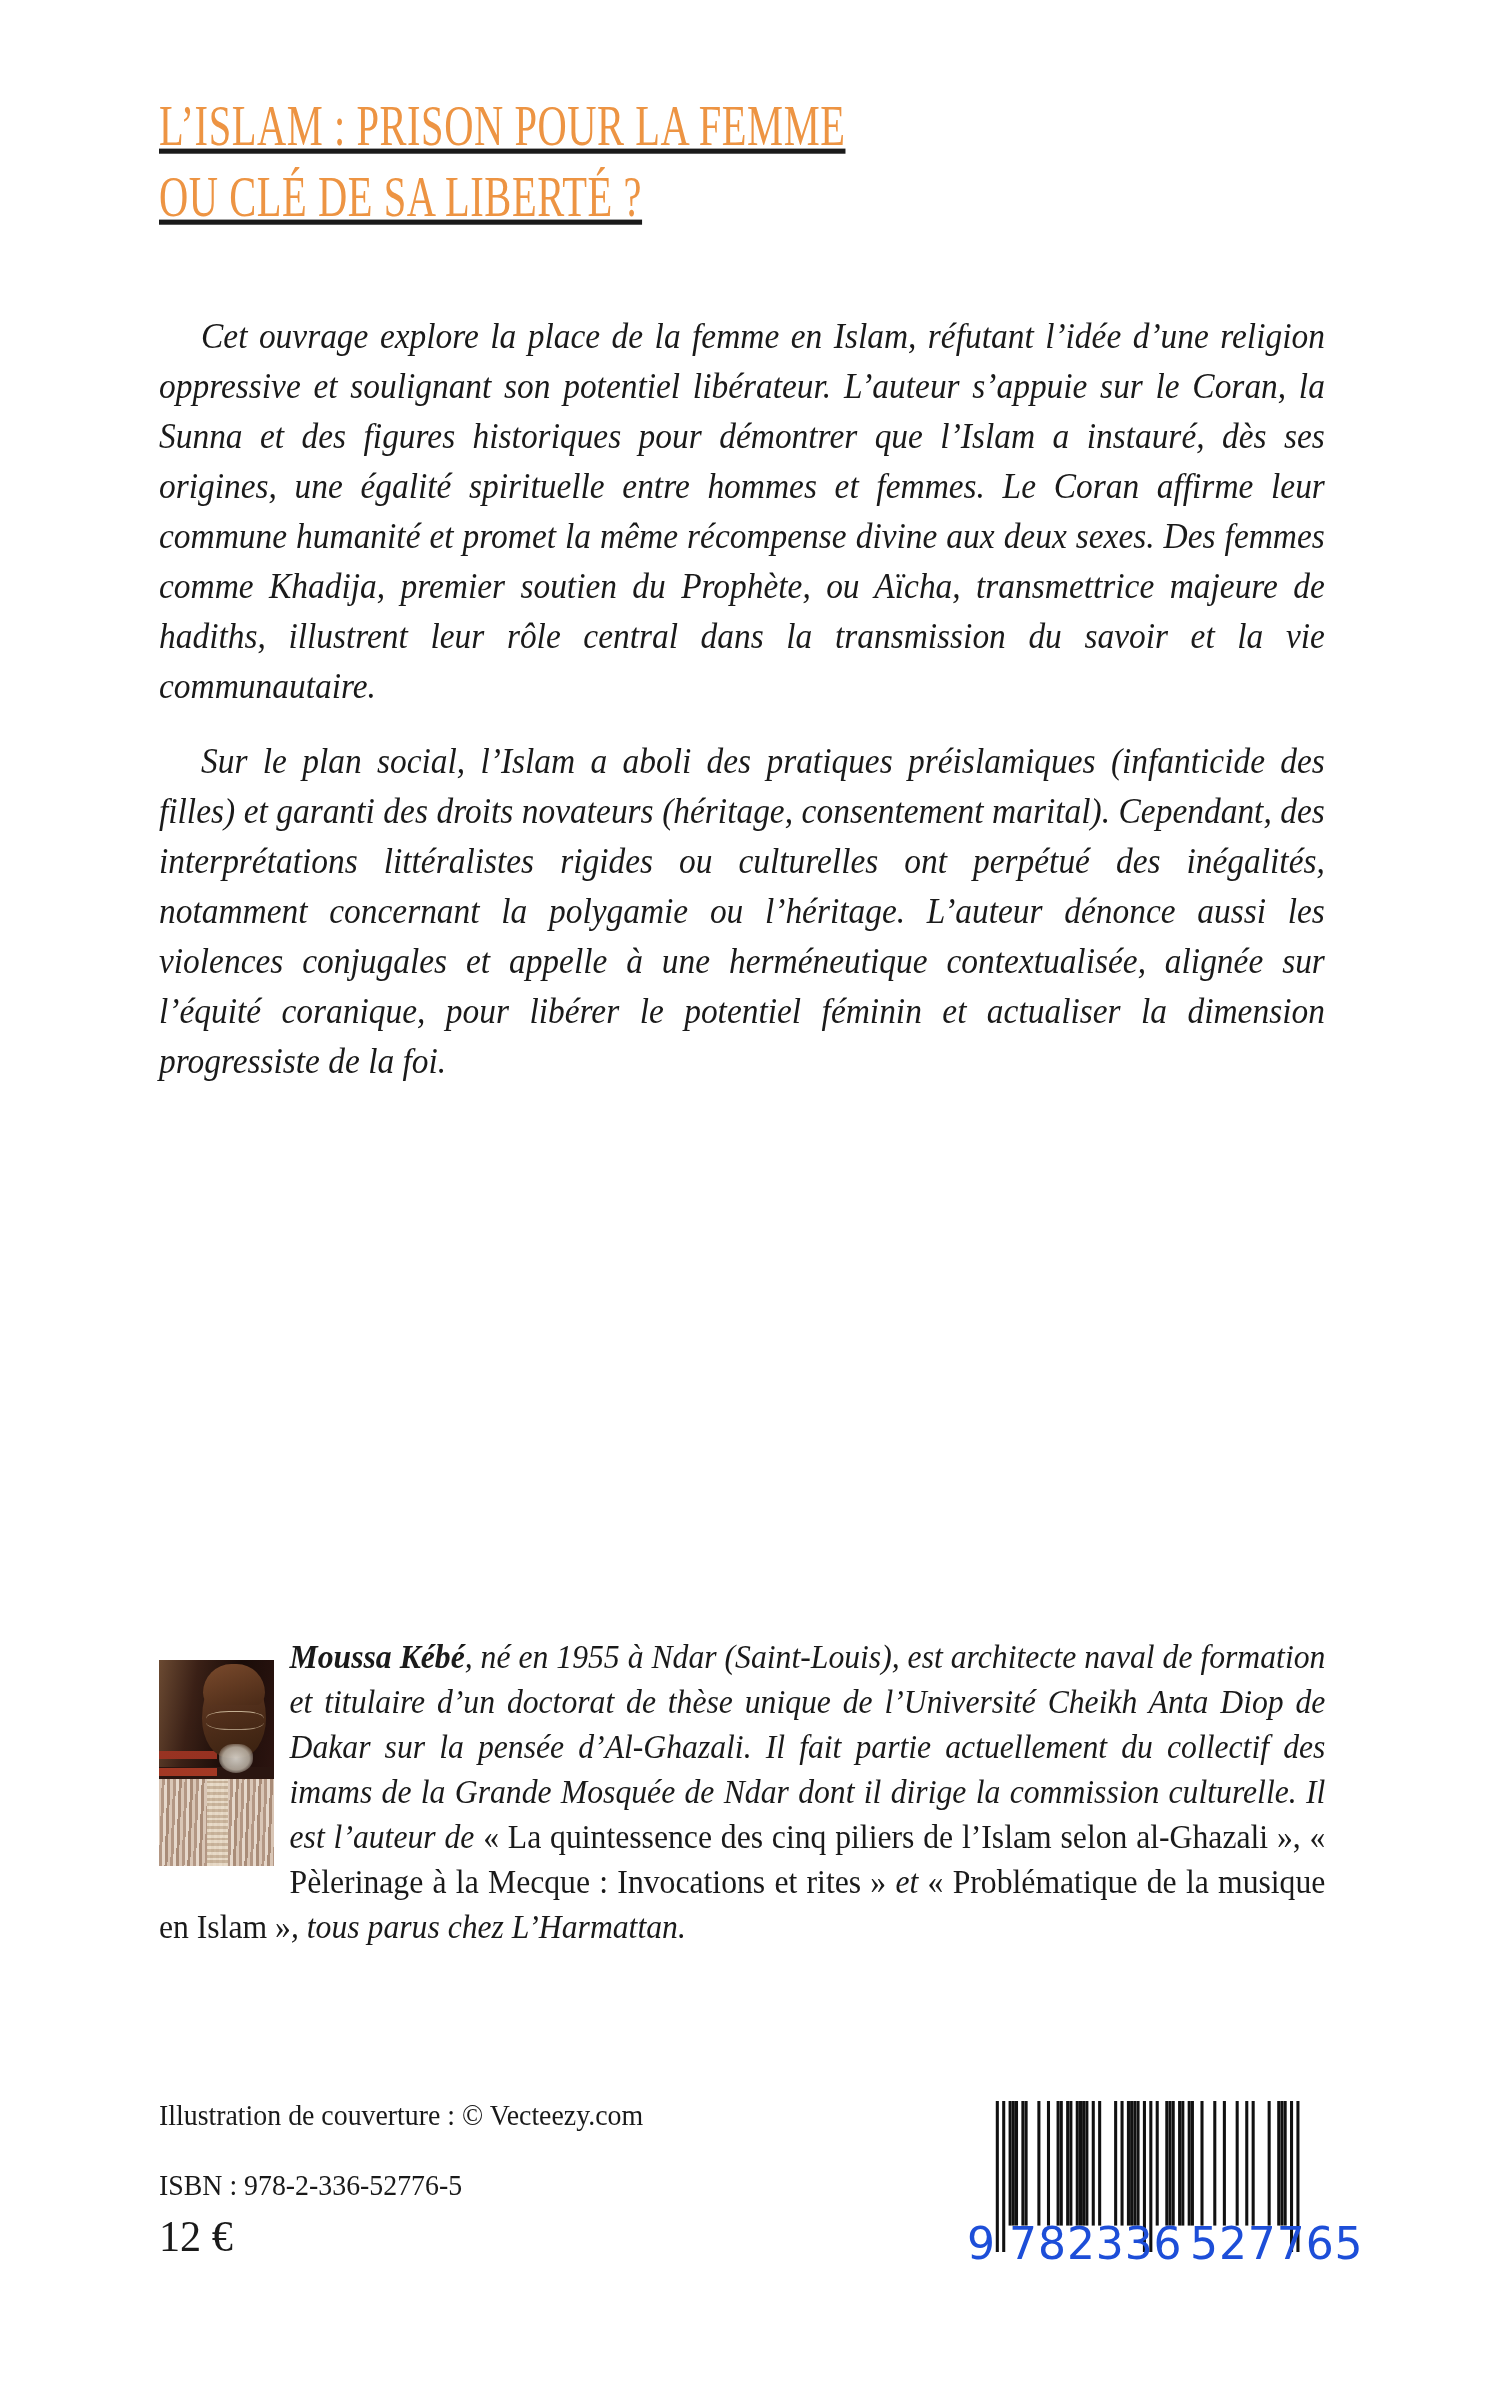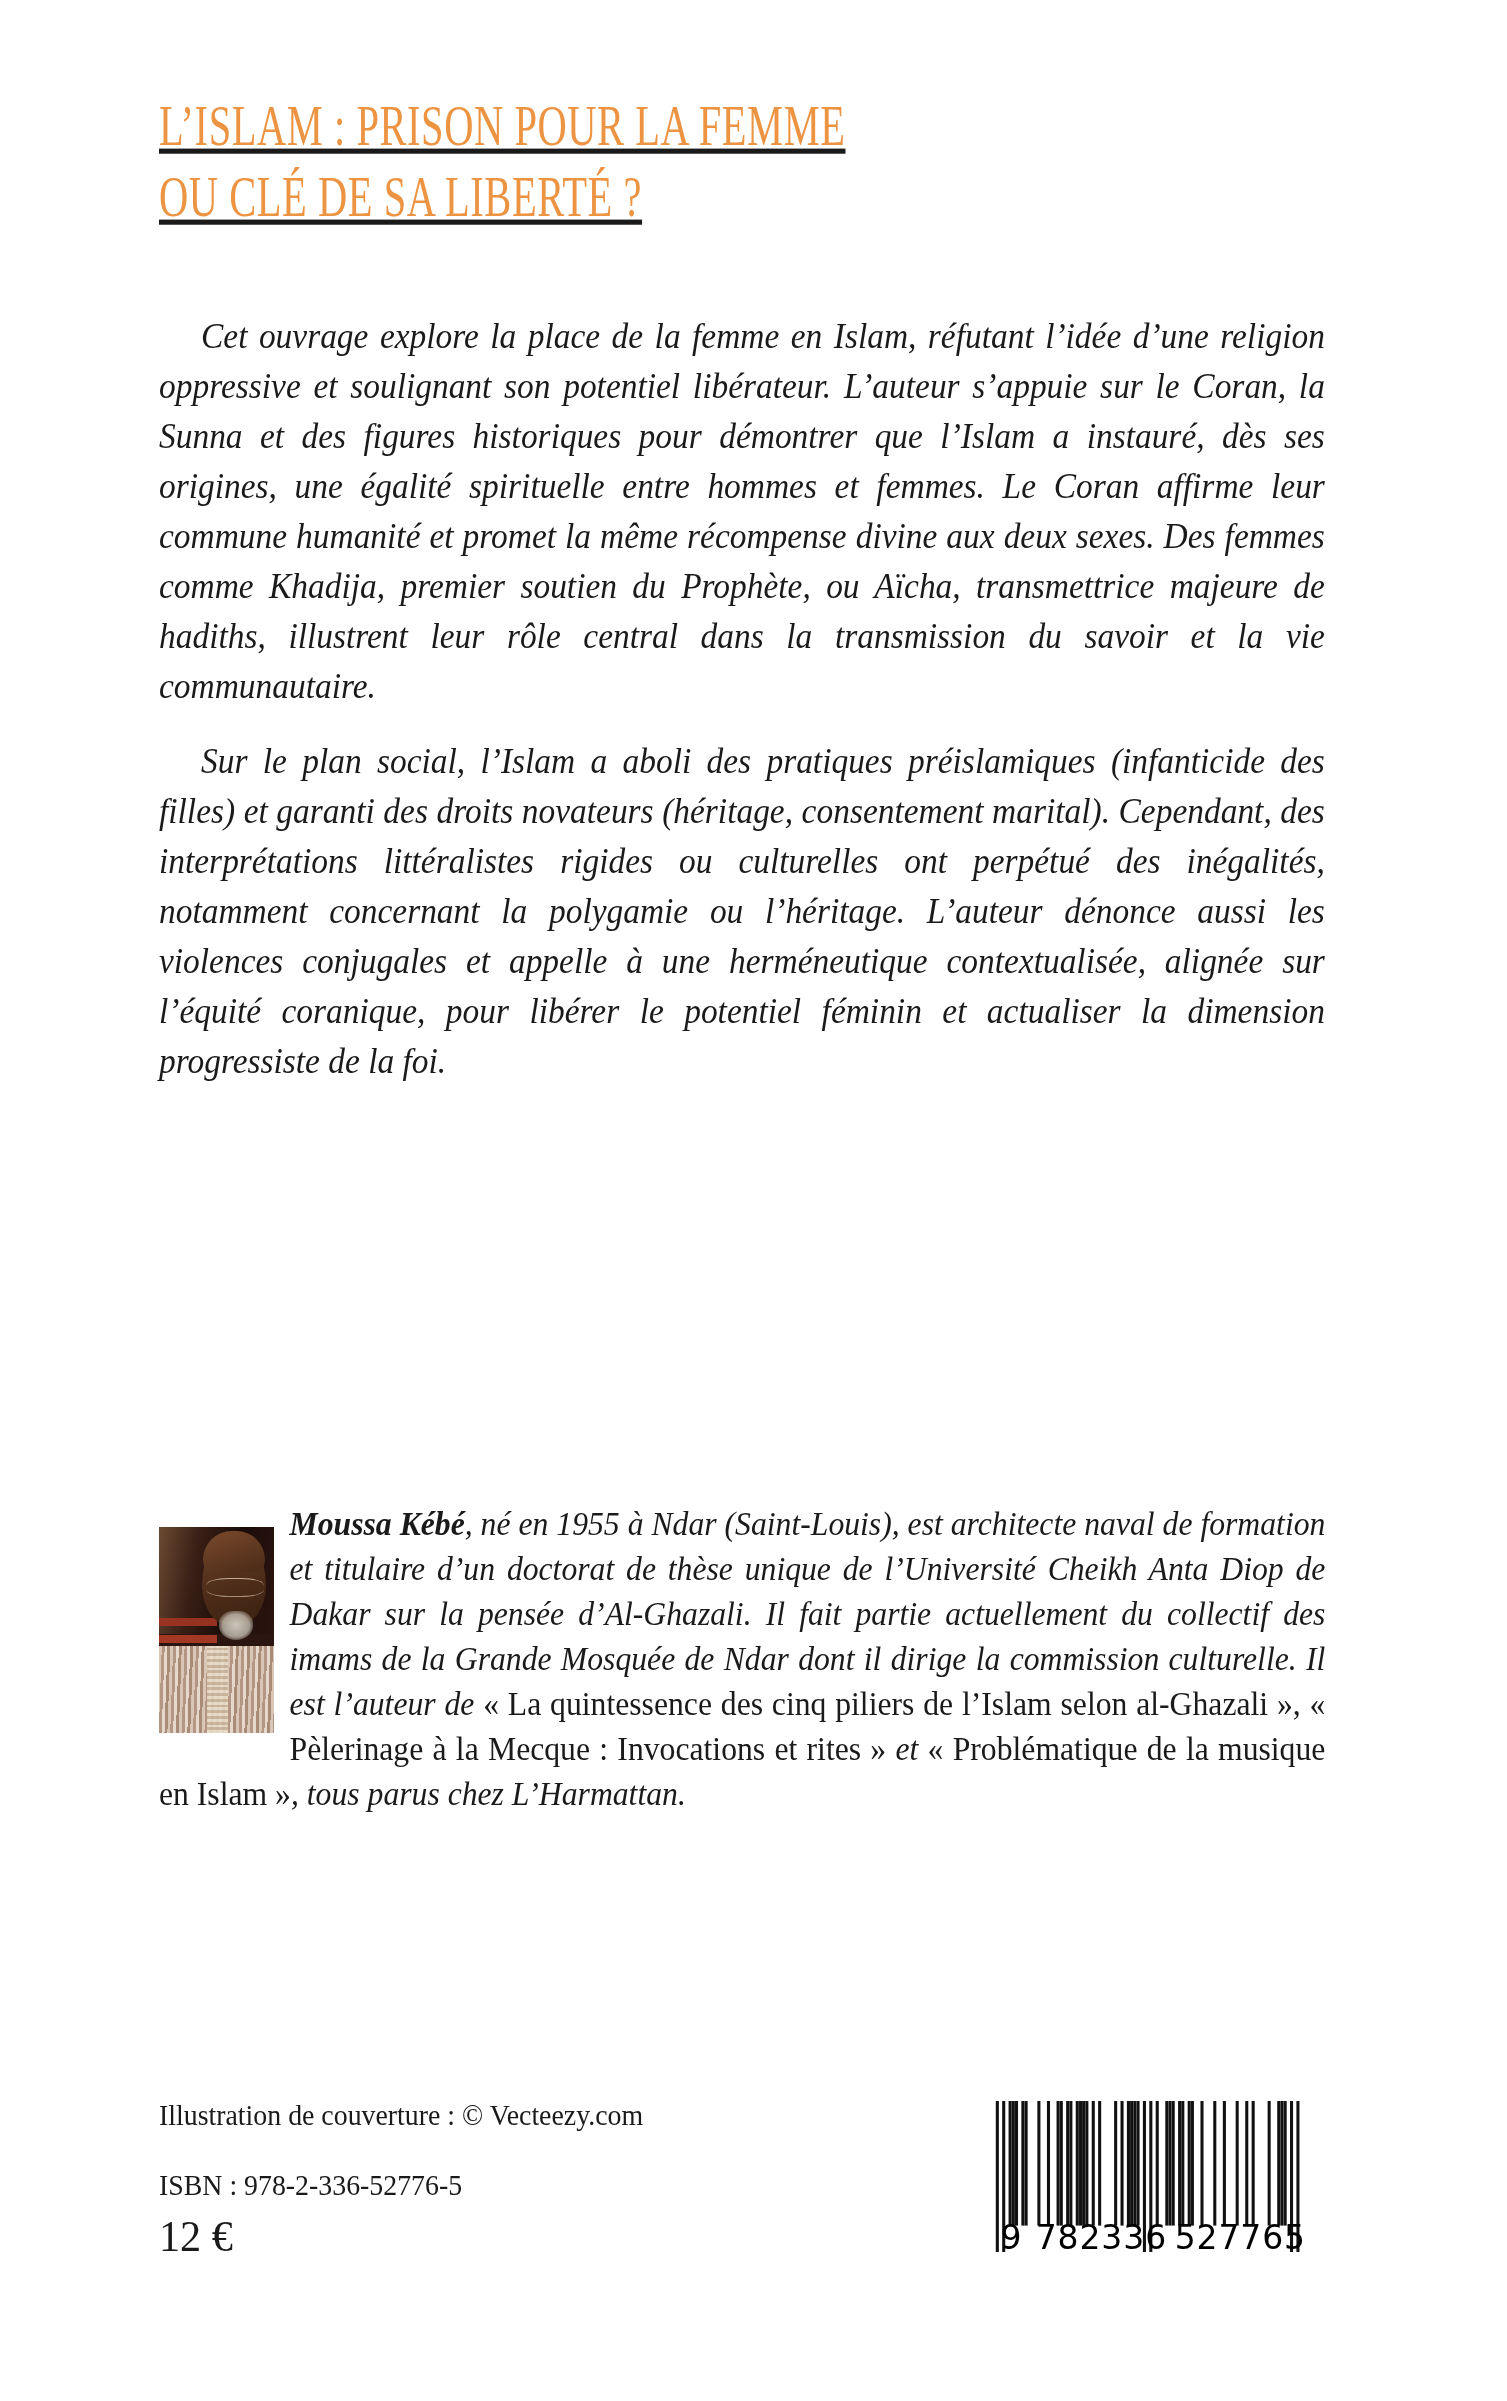--- a/index.html
+++ b/index.html
@@ -62,21 +62,21 @@
     transform-origin: left top;
     width: 104.7%;
     hyphens: none;
   }
   .para:last-child { margin-bottom: 0; }
 
   
   .author-block {
     position: absolute;
     left: 159px;
-    top: 1502px;
+    top: 1635px;
     width: 1166px;
   }
   .author-photo {
     float: left;
     width: 115px;
     height: 206px;
     margin: 24.6px 21px 5.7px 0;
     position: relative;
     overflow: hidden;
     background: #2a1510;
@@ -198,23 +198,23 @@
     top: 2101px;
     width: 339px;
   }
   .barcode-bars {
     height: 151px;
     width: 100%;
     display: block;
   }
   .barcode-digits {
     font-family: "DejaVu Sans", "Liberation Sans", sans-serif;
-    font-size: 33px;
+    font-size: 44px;
     letter-spacing: 0.9px;
-    color: #000000;
+    color: #1d4ed8;
     margin-top: -34px;
     position: relative;
     white-space: nowrap;
     text-align: right;
   }
   .barcode-digits .lead { margin-right: 13.2px; }
   .barcode-digits .grp2 { margin-left: 7.6px; }
 </style>
 </head>
 <body>

